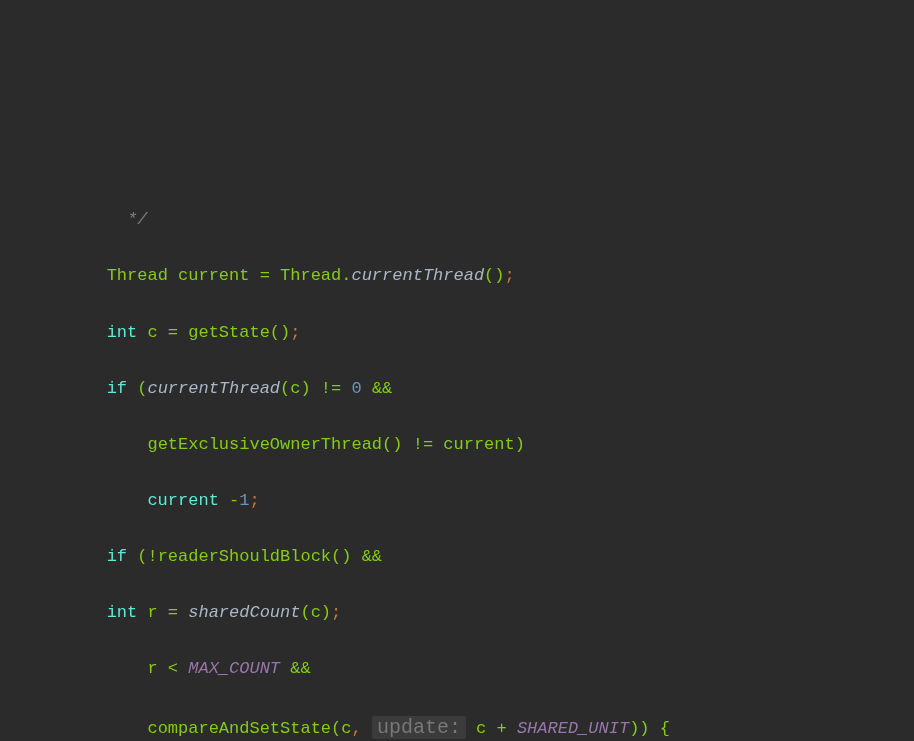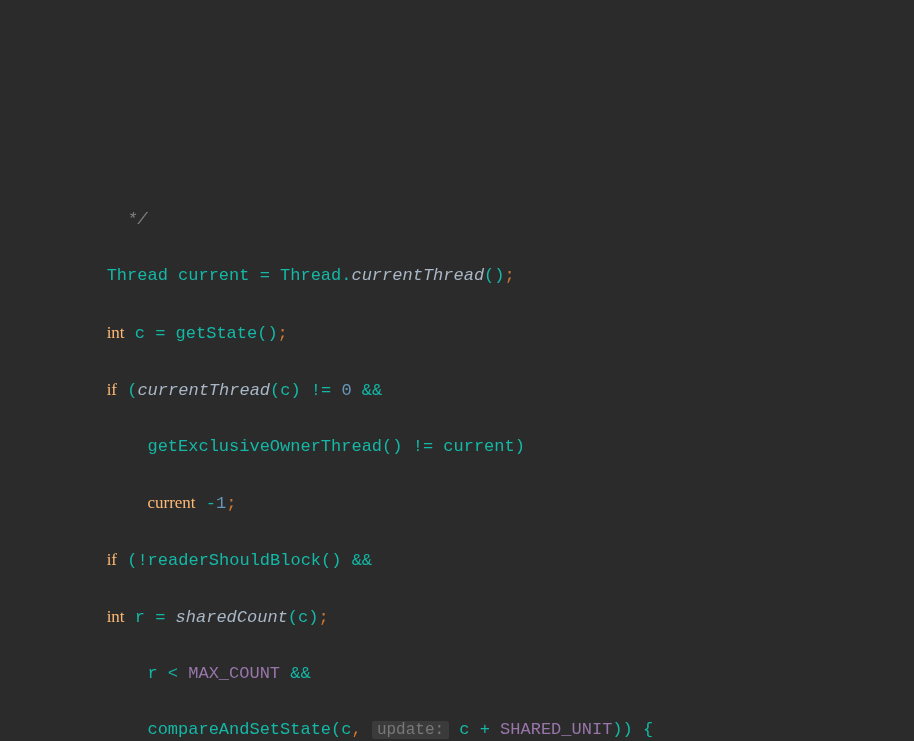--- a/index.html
+++ b/index.html
@@ -15,34 +15,34 @@
     height: 741px;
   }
   .editor {
     padding-top: 10px;
     padding-left: 0;
     position: relative;
   }
   .code {
     padding-left: 25px;
   }
-  .kw { color: #fdba74; font-family: Liberation Serif, serif; }
+  .kw { color: #5eead4; }
   .num { color: #6897bb; }
   .mth { color: #a9b7c6; font-style: italic; }
-  .const { color: #9876aa; }
+  .const { color: #9876aa; font-style: italic; }
   .hint {
     background: #3b3b3b;
     color: #787878;
     padding: 0 5px;
     border-radius: 2px;
     font-style: normal;
-    font-size: 16px;
+    font-size: 20px;
   }
   .sc { color: #cc7832; }
-  .ident { color: #14b8a6; }
+  .ident { color: #84cc16; }
   .cmt { color: #808080; font-style: italic; }
   .line { display: block; }
 </style>
 </head>
 <body>
 
 
 
 <div class="editor">
   <div class="code">

